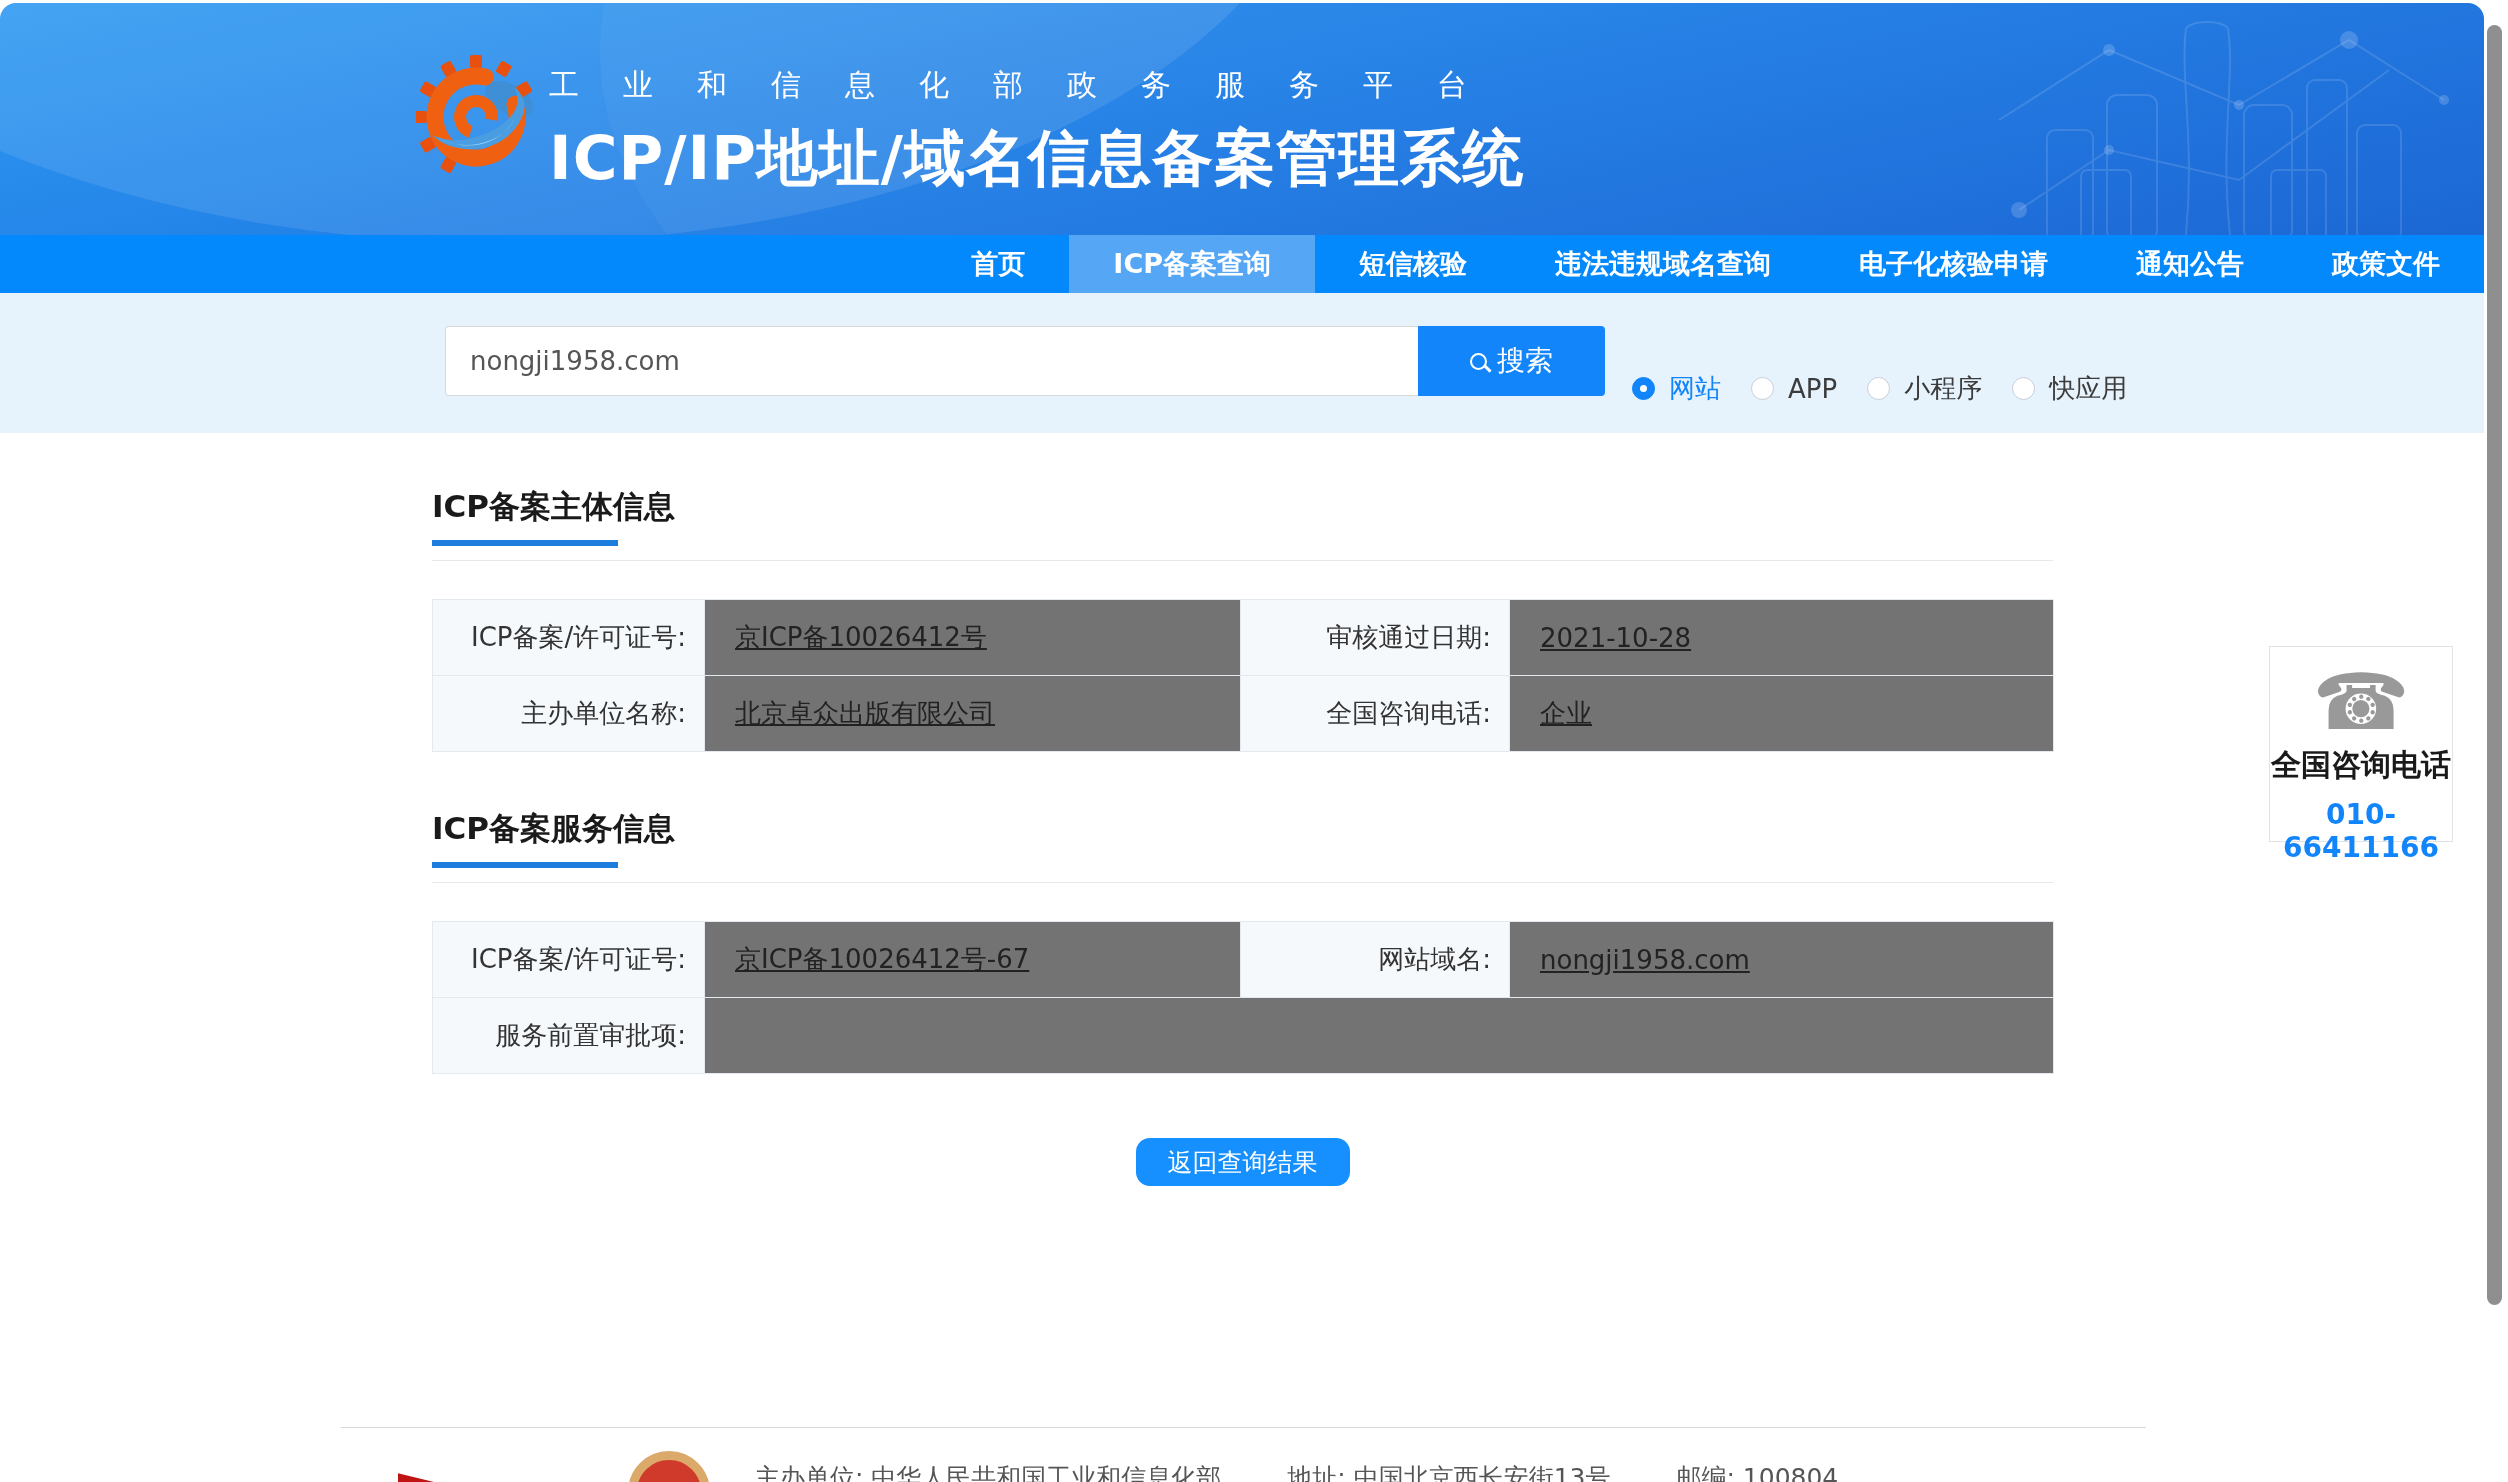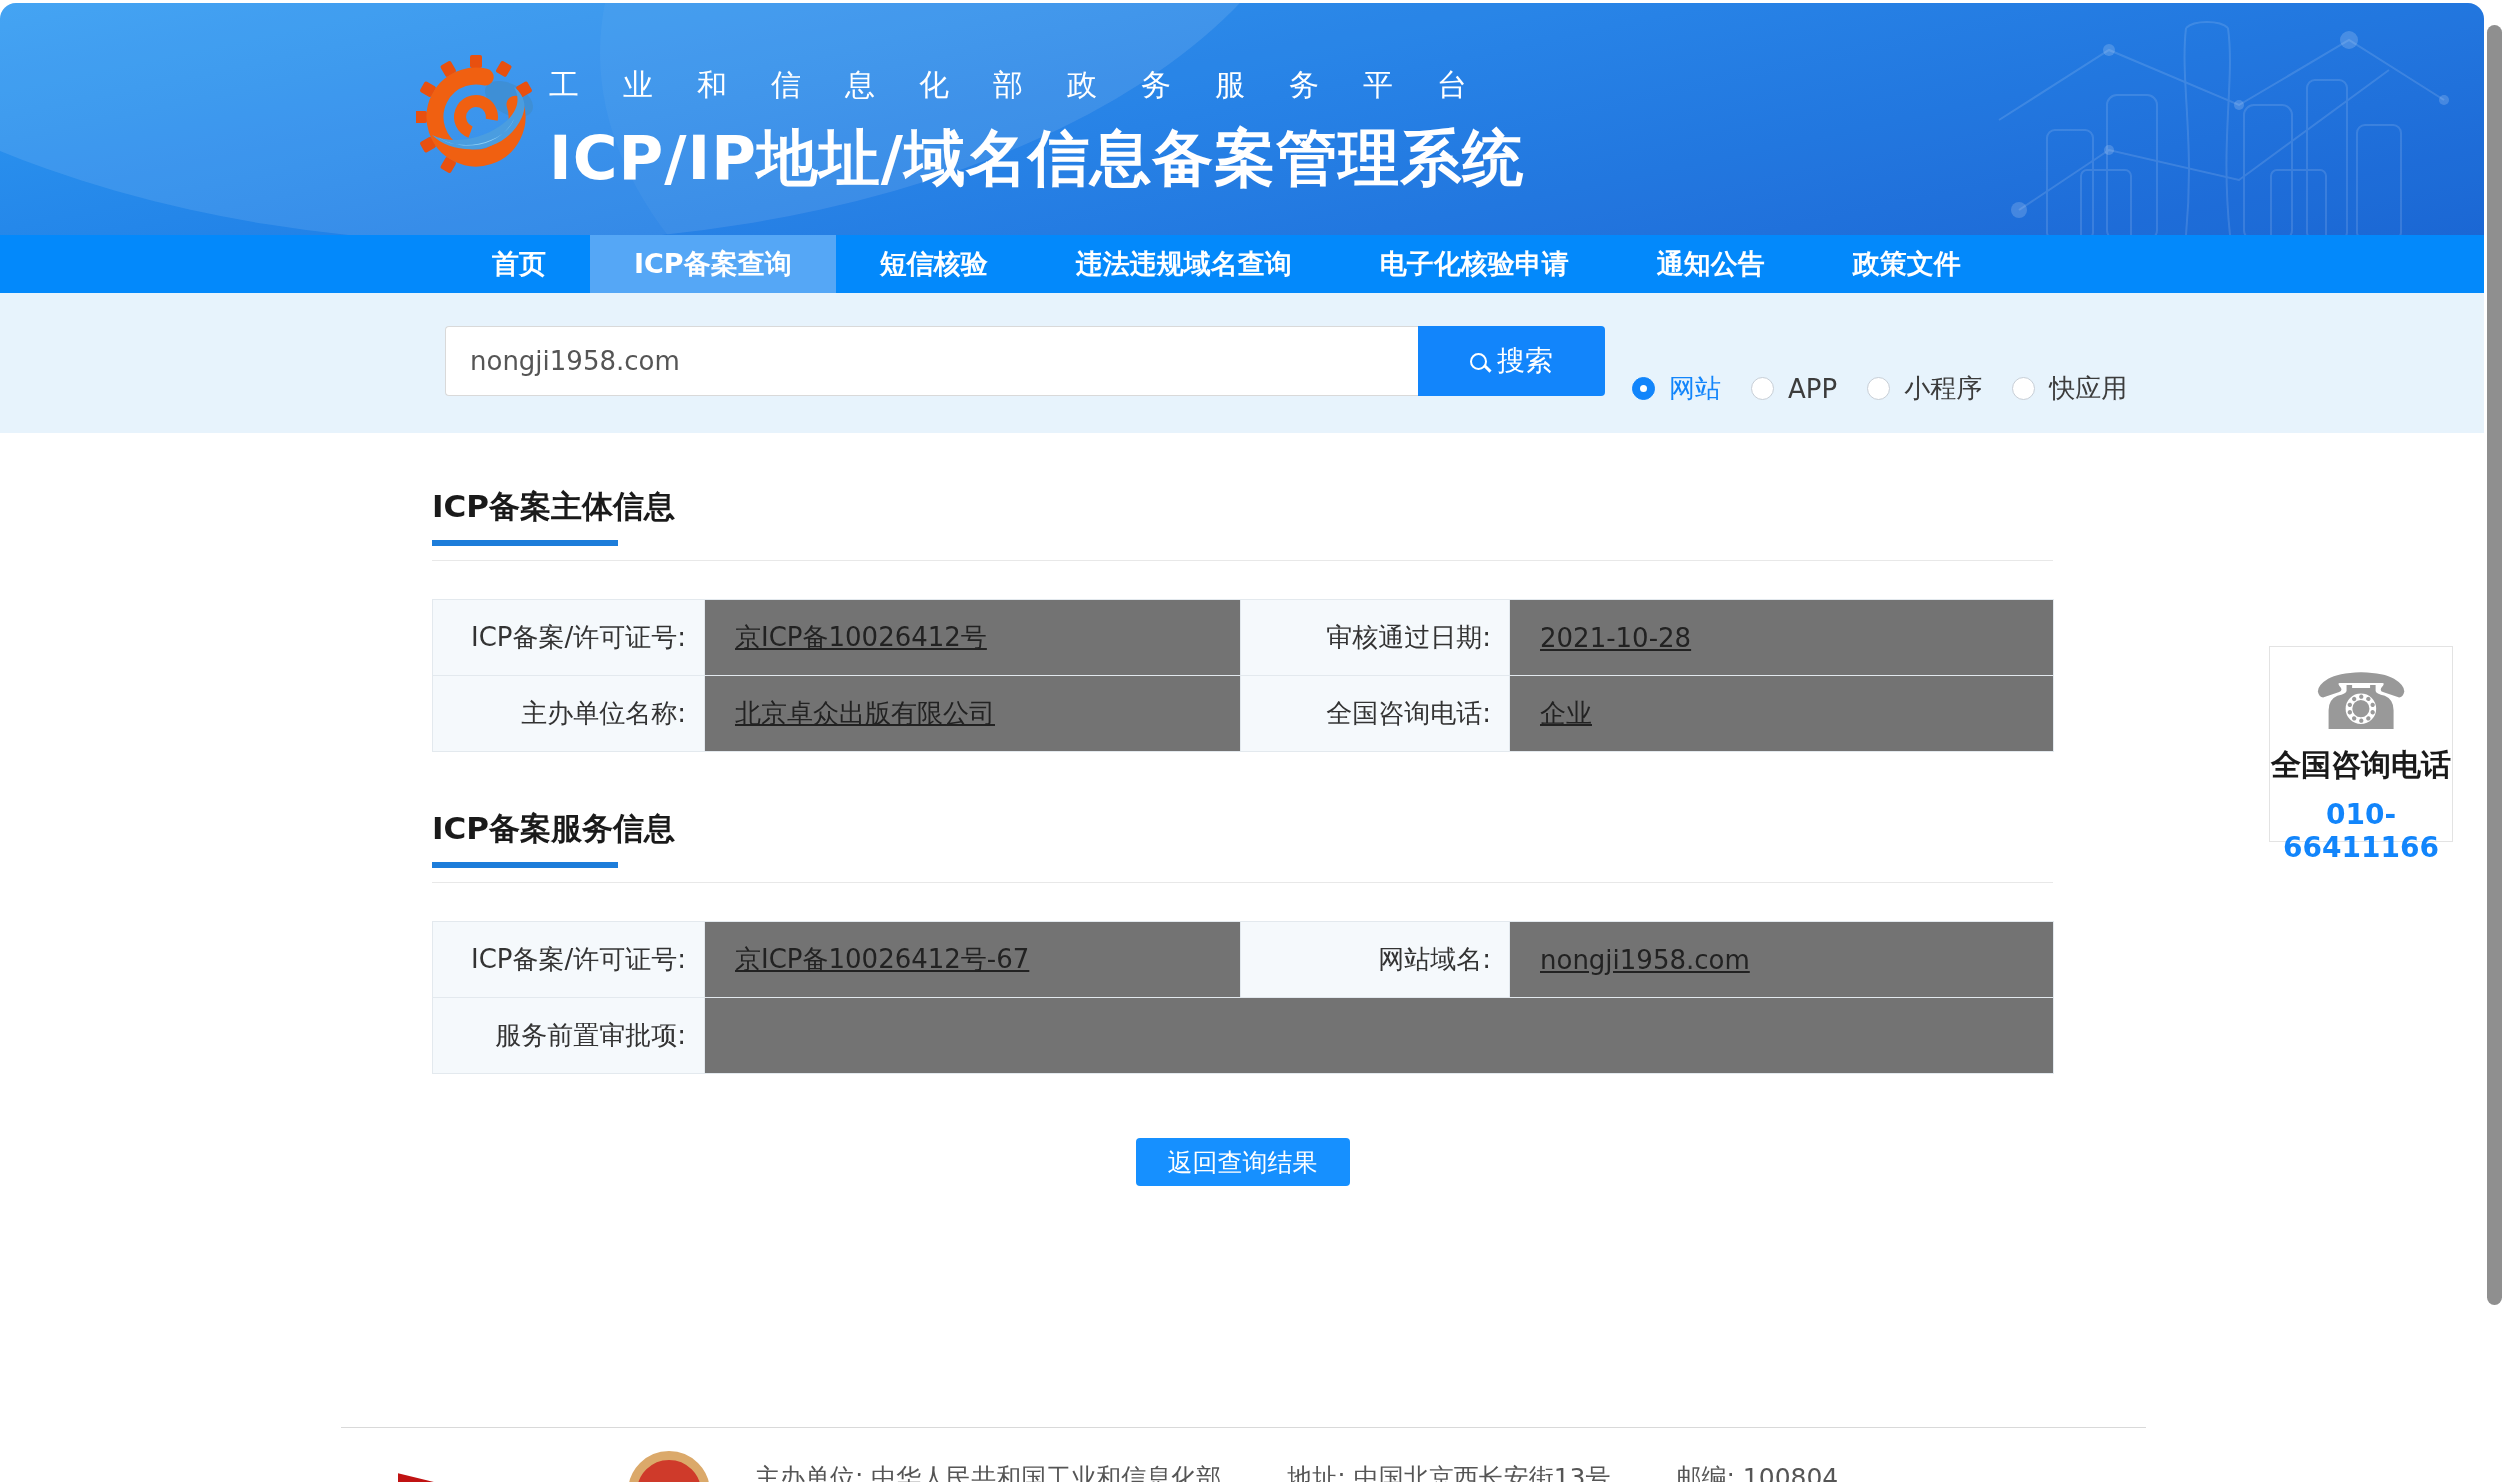--- a/index.html
+++ b/index.html
@@ -16,21 +16,21 @@
            border-radius:50%; background:rgba(255,255,255,.10); }
   .sheen2 { position:absolute; top:-500px; left:600px; width:2400px; height:1100px;
             border-radius:50%; background:rgba(255,255,255,.04); }
   .buildings { position:absolute; right:25px; bottom:0; opacity:.8; }
   .logo { position:absolute; left:416px; top:52px; }
   .titles { position:absolute; left:549px; top:62px; color:#fff; }
   .subtitle { font-size:30px; letter-spacing:44px; white-space:nowrap; font-weight:500; }
   .main-title { margin-top:12px; font-size:61px; font-weight:bold; letter-spacing:1px; white-space:nowrap; }
 
   
-  .nav { height:58px; background:#0389fb; display:flex; align-items:stretch; padding-left:448px; }
+  .nav { height:58px; background:#0389fb; display:flex; align-items:stretch; padding-left:448px;justify-content:flex-end; }
   .nav-item { display:flex; align-items:center; padding:0 44px; color:#fff;
               font-size:27px; font-weight:bold; cursor:pointer; white-space:nowrap; }
   .nav-item.active { background:#55a7f6; }
 
   
   .search-band { position:relative; height:140px; background:#e7f3fc; }
   .search-input { position:absolute; left:445px; top:33px; width:973px; height:70px;
                   background:#fff; border:1px solid #d9d9d9; border-right:none;
                   border-radius:4px 0 0 4px; font-size:26px; color:#555; padding:0 24px;
                   font-family:"DejaVu Sans","Liberation Sans",sans-serif; outline:none; }
@@ -57,21 +57,21 @@
   .section-title { margin-top:53px; font-size:31px; font-weight:bold; color:#1a1a1a; }
   .title-underline { width:186px; height:6px; background:#1d7dda; margin-top:12px; }
   .section-rule { border-top:1px solid #e8e8e8; margin-top:14px; width:1621px; }
   table.info { margin-top:38px; width:1621px; border-collapse:collapse; table-layout:fixed; }
   table.info td { border:1px solid #e3e9ee; height:76px; font-size:26px; }
   td.lbl { background:#f5f9fc; color:#333; text-align:right; padding-right:18px; }
   td.val { background:#737373; color:#222; text-align:left; padding-left:30px;text-decoration:underline; }
   col.c1 { width:272px; } col.c2 { width:536px; } col.c3 { width:269px; } col.c4 { width:544px; }
   .btn-row { width:1621px; text-align:center; margin-top:64px; }
   .back-btn { width:214px; height:48px; background:#1690ff; color:#fff; border:none;
-              border-radius:4px; font-size:25px; cursor:pointer; font-family:inherit; }
+              border-radius:14px; font-size:25px; cursor:pointer; font-family:inherit; }
 
   
   .phone-card { position:absolute; left:2269px; top:643px; width:184px; height:196px;
                 background:#fff; border:1px solid #e3e3e3; text-align:center; }
   .phone-icon { font-size:78px; color:#999; line-height:1; margin-top:16px; }
   .phone-label { font-size:30px; font-weight:bold; color:#1a1a1a; margin-top:4px; }
   .phone-number { font-size:28px; font-weight:bold; color:#1285fb; margin-top:12px; }
 
   
   .footer { position:absolute; left:0; top:1424px; width:2484px; height:200px; }

